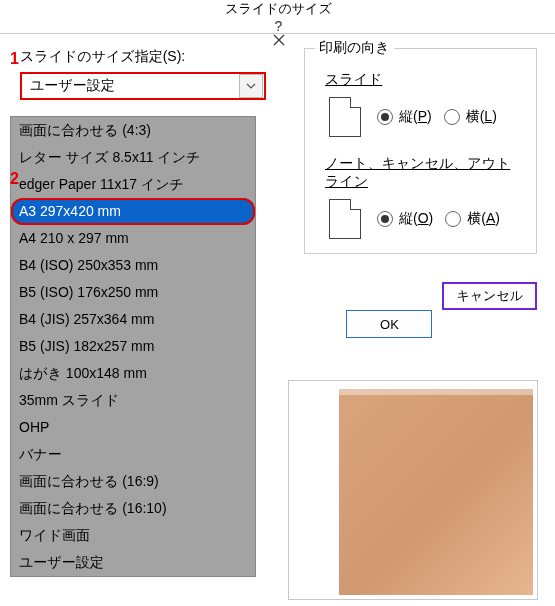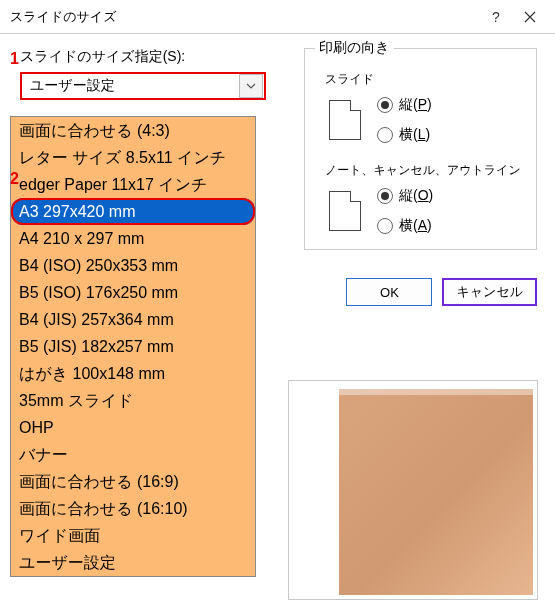--- a/index.html
+++ b/index.html
@@ -11,20 +11,21 @@
       position: relative;
       overflow: hidden;
     }
     .titlebar {
       height: 34px;
       border-bottom: 1px solid #ccc;
       display: flex;
       align-items: center;
       padding: 0 8px 0 10px;
       background: #fff;
+      flex-direction: column;
     }
     .titlebar .title { flex: 1; font-size: 13px; }
     .tbtn {
       width: 34px; height: 28px;
       display: flex; align-items: center; justify-content: center;
       color: #333;
       font-size: 14px;
     }
     .dialog-body {
       padding: 14px 18px 0 20px;
@@ -58,23 +59,23 @@
       background: #f3f3f3;
     }
     .dropdown .chev svg { width: 10px; height: 6px; }
 
     .option-list {
       position: absolute;
       left: 10px;
       top: 116px;
       width: 246px;
       border: 1px solid #888;
-      background: #fdba74;
+      background: #a3a3a3;
       z-index: 5;
-      font-size: 16px;
+      font-size: 14px;
     }
     .option-list .opt {
       height: 27px;
       line-height: 27px;
       padding: 0 8px;
       white-space: nowrap;
       overflow: hidden;
       text-overflow: ellipsis;
     }
     .option-list .opt.selected {
@@ -103,21 +104,22 @@
     }
     .groupbox .legend {
       position: absolute;
       top: -10px; left: 10px;
       background: #fff;
       padding: 0 4px;
       font-size: 14px;
     }
     .gb-sub {
       margin: 4px 0 0 8px;
-      font-size: 12px;
+      font-size: 14px;
+      text-decoration: underline;
     }
     .orient-row {
       display: flex;
       align-items: center;
       gap: 16px;
       margin-top: 8px;
       margin-left: 12px;
     }
     .page-icon {
       width: 32px; height: 40px;
@@ -138,21 +140,20 @@
       content: '';
       position: absolute;
       right: -1px; top: -1px;
       width: 0; height: 0;
       border-top: 10px solid #fff;
       border-left: 10px solid transparent;
       z-index: 2;
     }
     .radio-stack {
       display: flex;
-      flex-direction: column;
       gap: 12px;
     }
     .radio-item {
       display: flex;
       align-items: center;
       gap: 6px;
       font-size: 14px;
     }
     .radio {
       width: 16px; height: 16px;
@@ -182,20 +183,21 @@
       border: 2px solid #6d28d9;
       background: #fdfdfd;
       font-size: 13px;
       display: flex;
       align-items: center;
       justify-content: center;
       padding: 0 12px;
     }
     .btn.primary {
       border: 1.5px solid #2a6fc9;
+      margin-top: 28px;
     }
     .bg-preview {
       position: absolute;
       left: 288px;
       top: 380px;
       width: 250px;
       height: 220px;
       border: 1px solid #c8c8c8;
       background: #fff;
     }

